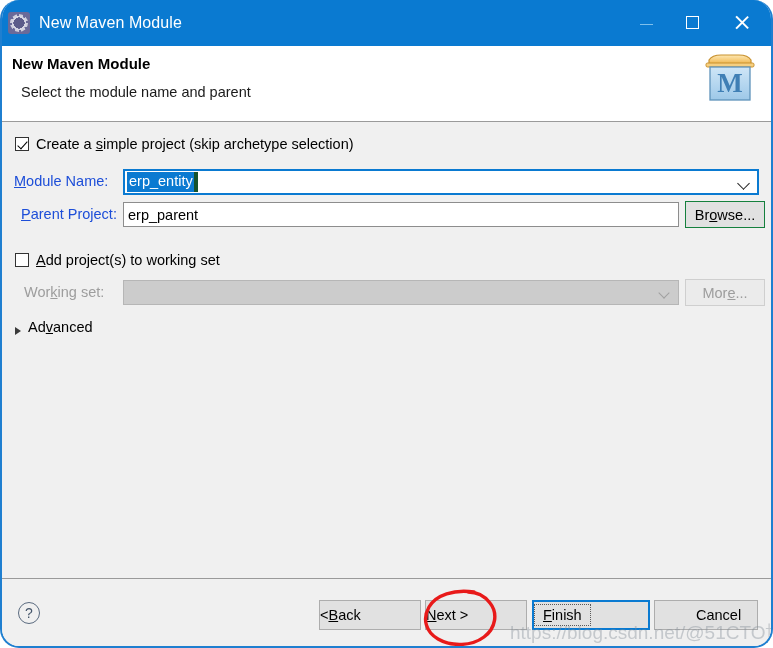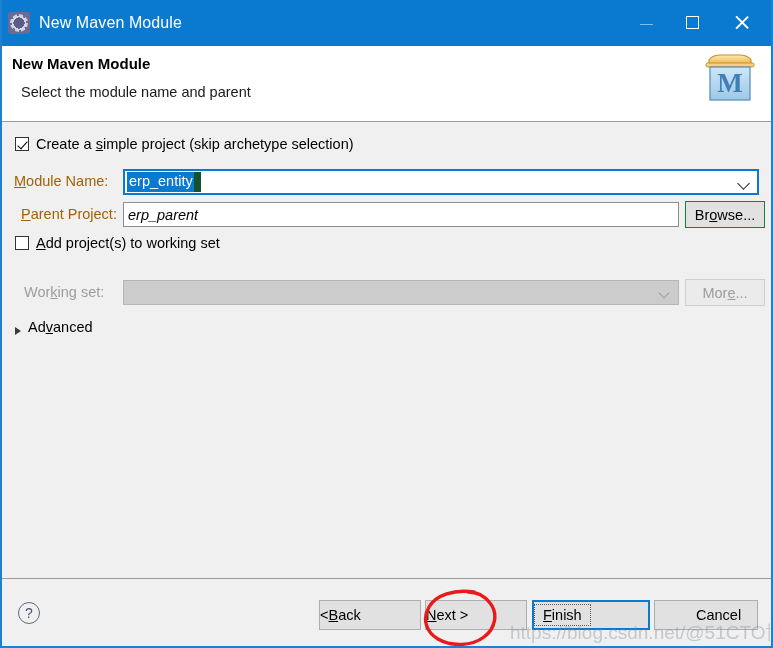--- a/index.html
+++ b/index.html
@@ -11,20 +11,21 @@
     font-family: "Liberation Sans", sans-serif;
   }
   #window {
     position: relative;
     width: 773px; height: 648px;
     background: #f0f0f0;
     border-left: 2px solid #1f7fd0;
     border-right: 2px solid #1f7fd0;
     border-bottom: 2px solid #1f7fd0;
     overflow: hidden;
+    border-radius: 19px;
   }
   
   #titlebar {
     position: absolute; left: -2px; top: 0;
     width: 773px; height: 46px;
     background: #0a7ad1;
     display: flex; align-items: center;
   }
   #title-icon {
     width: 22px; height: 22px;
@@ -117,25 +118,25 @@
     position: absolute; left: 4px; top: 0.5px;
     width: 4px; height: 9px;
     border: solid #000000;
     border-width: 0 1.6px 1.6px 0;
     transform: rotate(42deg);
   }
   .cblabel { font-size: 14.5px; color: #000; white-space: nowrap; }
   .u { text-decoration: underline; }
 
   #row-simple { left: 13px; top: 14px; }
-  #row-workingset-check { left: 13px; top: 113px; }
+  #row-workingset-check { left: 13px; top: 130px; }
 
   .fieldlabel {
     position: absolute;
-    font-size: 14.5px; color: #a16207;
+    font-size: 14.5px; color: #1d4ed8;
   }
   .fieldlabel.disabled { color: #9d9d9d; }
 
   #lbl-module { left: 12px; top: 51px; }
   #lbl-parent { left: 19px; top: 84px; }
   #lbl-workingset { left: 22px; top: 162px; }
 
   
   #module-combo {
     position: absolute; left: 121px; top: 47px;
@@ -144,39 +145,39 @@
     border: 2px solid #0a7ad1;
     display: flex; align-items: center;
   }
   #module-value {
     margin-left: 2px;
     background: #0a7ad1;
     color: #ffffff;
     font-size: 14.5px;
     padding: 1px 1px 2px 2px;
     line-height: 17px;
-    border-right: 7px solid #14532d;
+    border-right: 4px solid #14532d;
   }
   #module-arrow {
     position: absolute; right: 9px; top: 8px;
     width: 9px; height: 9px;
     border: solid #202020;
     border-width: 0 1.8px 1.8px 0;
     transform: rotate(45deg);
   }
   
   #parent-field {
     position: absolute; left: 121px; top: 80px;
     width: 556px; height: 25px;
     background: #ffffff;
     border: 1px solid #8d8d8d;
     display: flex; align-items: center;
   }
   #parent-value {
-    margin-left: 4px; font-size: 14.5px; color: #000; font-style: italic;
+    margin-left: 4px; font-size: 14.5px; color: #000;
   }
   
   #ws-combo {
     position: absolute; left: 121px; top: 158px;
     width: 556px; height: 25px;
     background: #cccccc;
     border: 1px solid #b6b6b6;
   }
   #ws-arrow {
     position: absolute; right: 10px; top: 8px;

